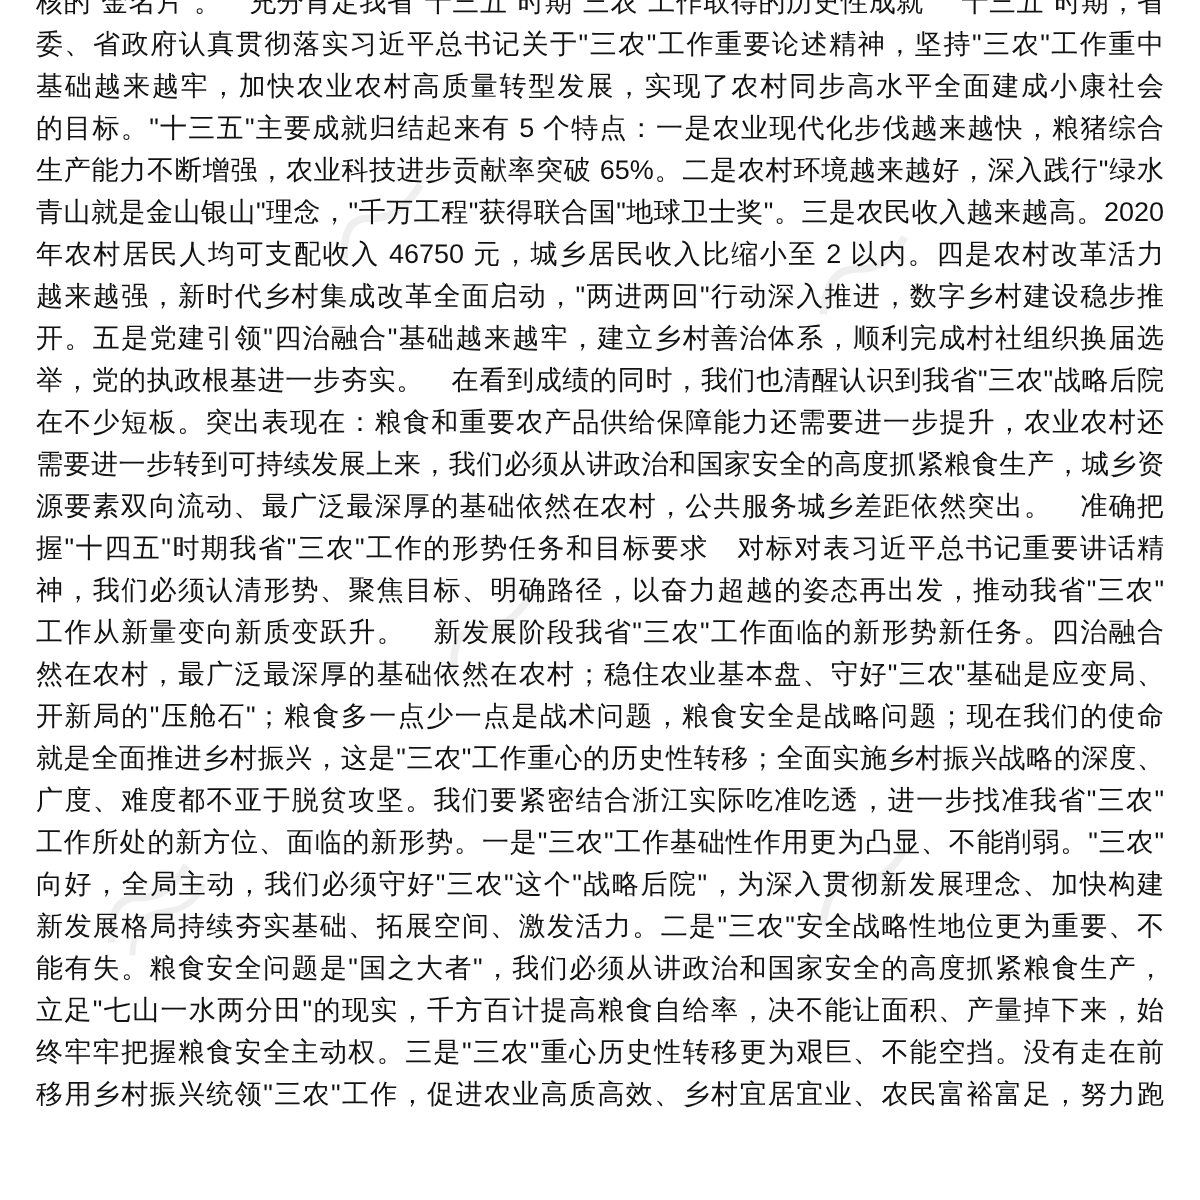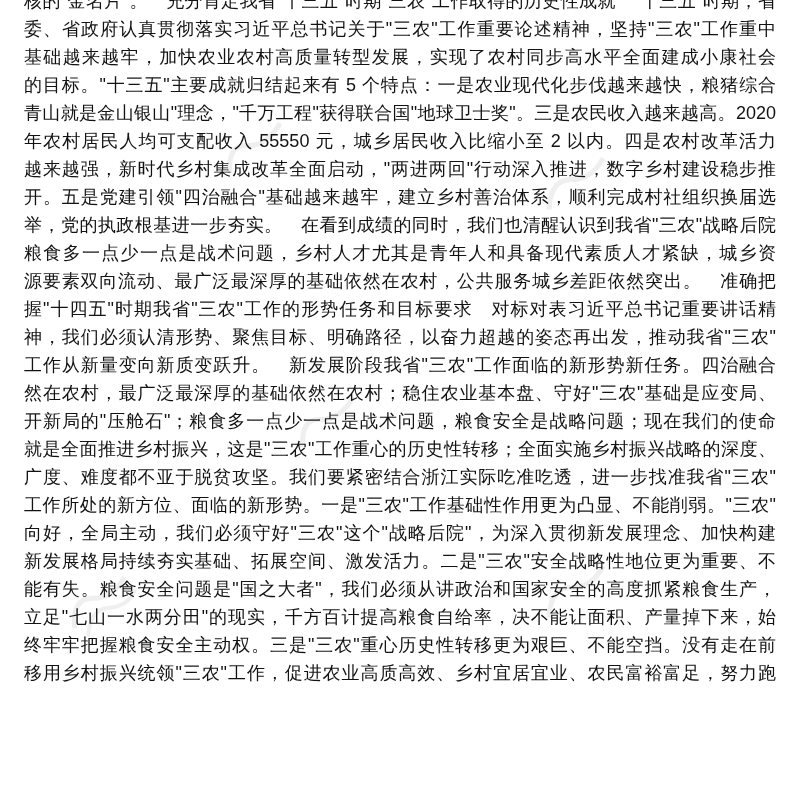--- a/index.html
+++ b/index.html
@@ -65,26 +65,28 @@
   </svg>
   <svg class="watermark wm-rot" style="left:535px; top:570px;" width="80" height="40" viewBox="0 0 80 40">
     <path d="M4 32 Q 20 6, 38 16 T 76 12" fill="none" stroke-width="5" stroke="#e2e2e2"></path>
   </svg>
 
   <div class="doc">
     <div class="line">核的"金名片"。　充分肯定我省"十三五"时期"三农"工作取得的历史性成就　"十三五"时期，省</div>
     <div class="line">委、省政府认真贯彻落实习近平总书记关于"三农"工作重要论述精神，坚持"三农"工作重中</div>
     <div class="line">基础越来越牢，加快农业农村高质量转型发展，实现了农村同步高水平全面建成小康社会</div>
     <div class="line">的目标。"十三五"主要成就归结起来有 5 个特点：一是农业现代化步伐越来越快，粮猪综合</div>
+    <div class="line">生产能力不断增强，农业科技进步贡献率突破 65%。二是农村环境越来越好，深入践行"绿水</div>
     <div class="line">青山就是金山银山"理念，"千万工程"获得联合国"地球卫士奖"。三是农民收入越来越高。2020</div>
-    <div class="line">年农村居民人均可支配收入 55550 元，城乡居民收入比缩小至 2 以内。四是农村改革活力</div>
+    <div class="line">年农村居民人均可支配收入 46750 元，城乡居民收入比缩小至 2 以内。四是农村改革活力</div>
     <div class="line">越来越强，新时代乡村集成改革全面启动，"两进两回"行动深入推进，数字乡村建设稳步推</div>
     <div class="line">开。五是党建引领"四治融合"基础越来越牢，建立乡村善治体系，顺利完成村社组织换届选</div>
     <div class="line">举，党的执政根基进一步夯实。　在看到成绩的同时，我们也清醒认识到我省"三农"战略后院</div>
-    <div class="line">粮食多一点少一点是战术问题，乡村人才尤其是青年人和具备现代素质人才紧缺，城乡资</div>
+    <div class="line">在不少短板。突出表现在：粮食和重要农产品供给保障能力还需要进一步提升，农业农村还</div>
+    <div class="line">需要进一步转到可持续发展上来，我们必须从讲政治和国家安全的高度抓紧粮食生产，城乡资</div>
     <div class="line">源要素双向流动、最广泛最深厚的基础依然在农村，公共服务城乡差距依然突出。　准确把</div>
     <div class="line">握"十四五"时期我省"三农"工作的形势任务和目标要求　对标对表习近平总书记重要讲话精</div>
     <div class="line">神，我们必须认清形势、聚焦目标、明确路径，以奋力超越的姿态再出发，推动我省"三农"</div>
     <div class="line">工作从新量变向新质变跃升。　新发展阶段我省"三农"工作面临的新形势新任务。四治融合</div>
     <div class="line">然在农村，最广泛最深厚的基础依然在农村；稳住农业基本盘、守好"三农"基础是应变局、</div>
     <div class="line">开新局的"压舱石"；粮食多一点少一点是战术问题，粮食安全是战略问题；现在我们的使命</div>
     <div class="line">就是全面推进乡村振兴，这是"三农"工作重心的历史性转移；全面实施乡村振兴战略的深度、</div>
     <div class="line">广度、难度都不亚于脱贫攻坚。我们要紧密结合浙江实际吃准吃透，进一步找准我省"三农"</div>
     <div class="line">工作所处的新方位、面临的新形势。一是"三农"工作基础性作用更为凸显、不能削弱。"三农"</div>
     <div class="line">向好，全局主动，我们必须守好"三农"这个"战略后院"，为深入贯彻新发展理念、加快构建</div>

